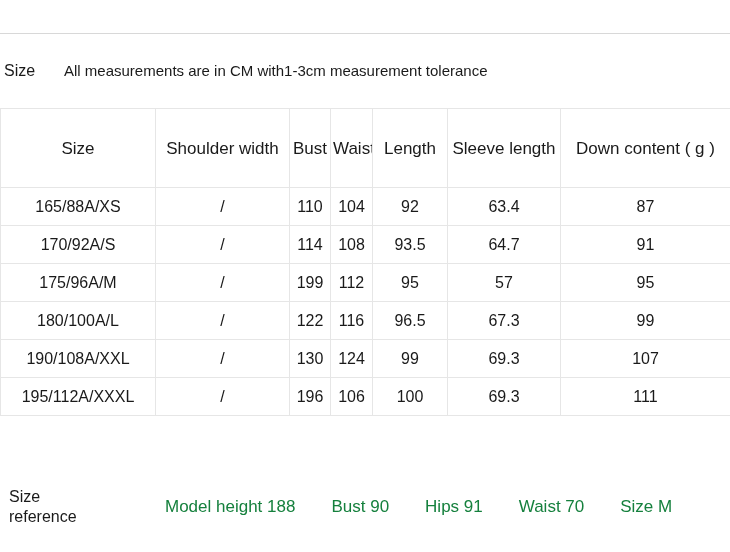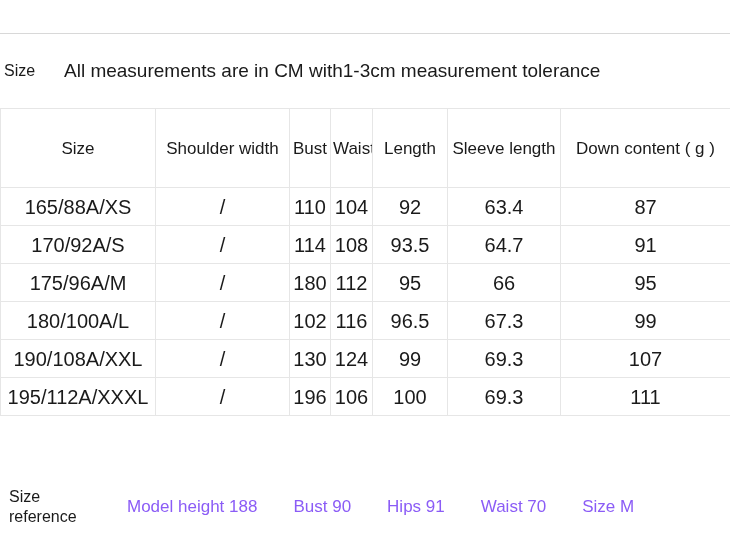--- a/index.html
+++ b/index.html
@@ -46,21 +46,21 @@
   .caption-label {
     width: 64px;
     padding-left: 4px;
     box-sizing: border-box;
     font-size: 16px;
     line-height: 20px;
     color: #1a1a1a;
     white-space: nowrap;
   }
   .caption-text {
-    font-size: 19px;
+    font-size: 15px;
     line-height: 20px;
     color: #1a1a1a;
     white-space: nowrap;
   }
 
   
   .size-table {
     position: absolute;
     left: 0;
     top: 108px;
@@ -80,21 +80,21 @@
     white-space: nowrap;
     overflow: hidden;
   }
   .size-table thead th {
     height: 78px;
     font-size: 17px;
     line-height: 25px;
   }
   .size-table tbody td {
     height: 37px;
-    font-size: 20px;
+    font-size: 16px;
     line-height: 20px;
   }
   .size-table th.wrap,
   .size-table td.wrap {
     white-space: normal;
   }
   
   col.c-size     { width: 155px; }
   col.c-shoulder { width: 134px; }
   col.c-bust     { width: 41px; }
@@ -119,23 +119,23 @@
     box-sizing: border-box;
     font-size: 16px;
     line-height: 20px;
     color: #1a1a1a;
   }
   .ref-values {
     display: flex;
     align-items: center;
     font-size: 17px;
     line-height: 22px;
-    color: #8b5cf6;
-    white-space: nowrap;
-    margin-left: 27px;
+    color: #15803d;
+    white-space: nowrap;
+    margin-left: 65px;
   }
   .ref-values span { margin-right: 36px; }
   .ref-values span:last-child { margin-right: 0; }
 </style>
 </head>
 <body>
 
 <div class="page">
 
   <div class="top-rule"></div>
@@ -181,30 +181,30 @@
         <td>/</td>
         <td>114</td>
         <td>108</td>
         <td>93.5</td>
         <td>64.7</td>
         <td>91</td>
       </tr>
       <tr>
         <td>175/96A/M</td>
         <td>/</td>
-        <td>180</td>
+        <td>199</td>
         <td>112</td>
         <td>95</td>
-        <td>66</td>
+        <td>57</td>
         <td>95</td>
       </tr>
       <tr>
         <td>180/100A/L</td>
         <td>/</td>
-        <td>102</td>
+        <td>122</td>
         <td>116</td>
         <td>96.5</td>
         <td>67.3</td>
         <td>99</td>
       </tr>
       <tr>
         <td>190/108A/XXL</td>
         <td>/</td>
         <td>130</td>
         <td>124</td>

